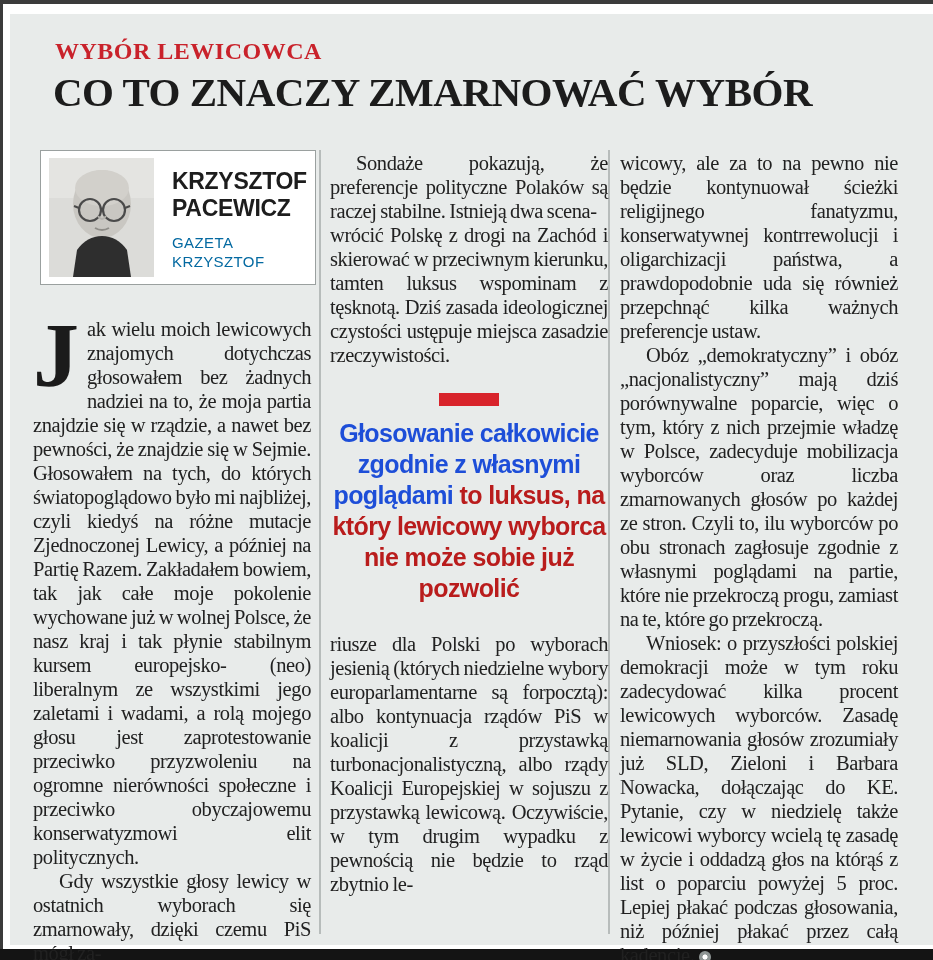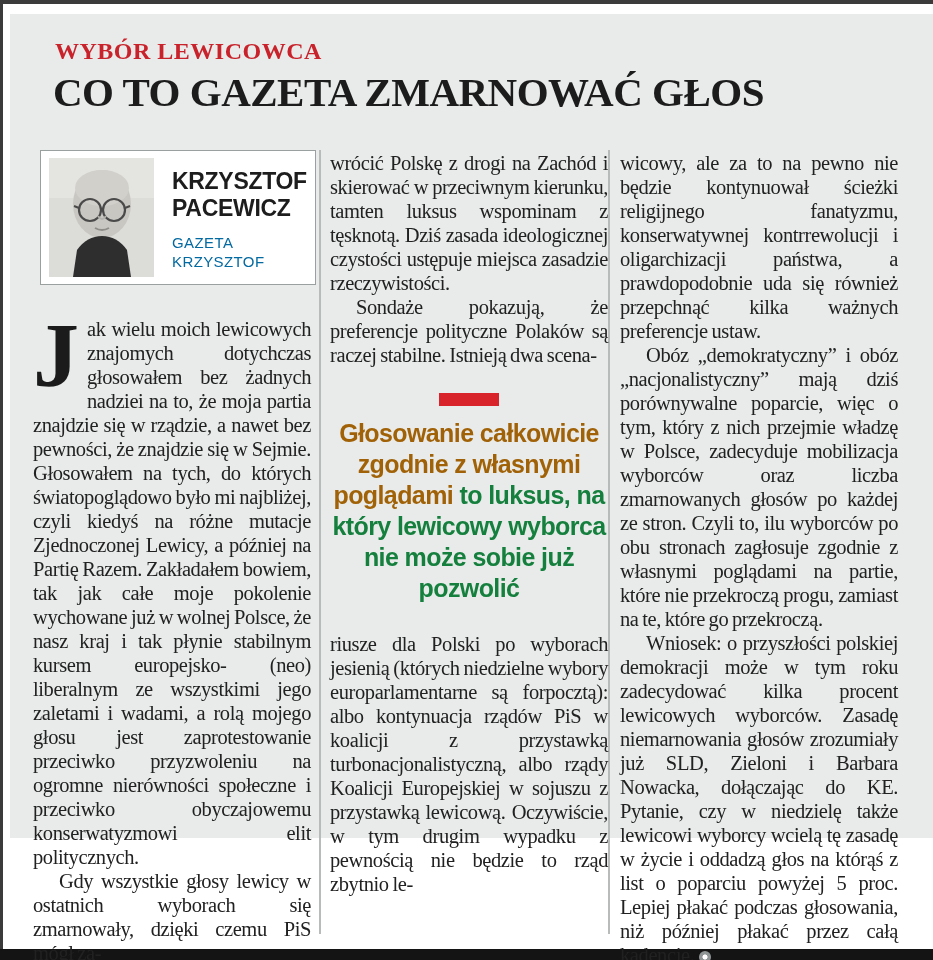--- a/index.html
+++ b/index.html
@@ -4,21 +4,21 @@
 <style>
   html,body{margin:0;padding:0;}
   body{
     width:933px;height:960px;position:relative;background:#ffffff;
     font-family:"Liberation Serif", serif;overflow:hidden;
   }
   .top-bar{position:absolute;left:0;top:0;width:933px;height:4px;background:#3b3b3b;}
   .left-bar{position:absolute;left:0;top:0;width:3px;height:960px;background:#3b3b3b;}
   .bottom-bar{position:absolute;left:0;top:949px;width:933px;height:11px;background:#141414;}
   .panel{
-    position:absolute;left:10px;top:14px;width:923px;height:824px;
+    position:absolute;left:10px;top:14px;width:923px;height:931px;
     background:#e8ebea;
   }
   .kicker{
     position:absolute;left:45px;top:24px;
     font-family:"Liberation Serif", serif;font-weight:bold;
     font-size:24px;letter-spacing:0.5px;color:#c9222b;
   }
   .headline{
     position:absolute;left:43px;top:54px;margin:0;
     font-family:"Liberation Serif", serif;font-weight:bold;
@@ -53,39 +53,39 @@
   .dropcap{
     float:left;font-weight:bold;font-size:92px;line-height:72px;
     padding:2px 8px 0 0;color:#1b1b1b;letter-spacing:0;
   }
   .pullquote{margin:26px 0 28px 0;text-align:center;}
   .pq-bar{display:block;width:60px;height:13px;background:#d8232b;margin:0 auto 12px auto;}
   .pq-text{
     margin:0;font-family:"Liberation Sans", sans-serif;font-weight:bold;
     font-size:25px;line-height:31px;letter-spacing:-0.6px;text-align:center;
   }
-  .pq-black{color:#a16207;}
-  .pq-red{color:#15803d;}
+  .pq-black{color:#1d4ed8;}
+  .pq-red{color:#b91c1c;}
   .end-mark{
     display:inline-block;width:12px;height:12px;border-radius:50%;
     background:radial-gradient(circle at 50% 50%, #ffffff 0 2.2px, #8e9594 2.9px 6px);
     margin-left:5px;vertical-align:-1px;
   }
 </style>
 </head>
 <body>
 
 <div class="top-bar"></div>
 <div class="left-bar"></div>
 <div class="bottom-bar"></div>
 
 <div class="panel">
 
   <div class="kicker">WYBÓR LEWICOWCA</div>
-  <h1 class="headline">CO TO GAZETA ZMARNOWAĆ GŁOS</h1>
+  <h1 class="headline">CO TO ZNACZY ZMARNOWAĆ WYBÓR</h1>
 
   <div class="author-box">
     <svg class="author-photo" viewBox="0 0 105 119" xmlns="http://www.w3.org/2000/svg">
       <rect x="0" y="0" width="105" height="119" fill="#dcdcd9"></rect>
       <rect x="0" y="0" width="105" height="40" fill="#e4e4e1"></rect>
       <ellipse cx="53" cy="46" rx="29" ry="34" fill="#c9c7c2"></ellipse>
       <ellipse cx="53" cy="30" rx="27" ry="18" fill="#d2d0cb"></ellipse>
       <path d="M24 119 L28 92 Q38 78 53 78 Q68 78 78 92 L82 119 Z" fill="#2e2e2e"></path>
       <circle cx="41" cy="52" r="11" fill="none" stroke="#4a4a4a" stroke-width="2.2"></circle>
       <circle cx="65" cy="52" r="11" fill="none" stroke="#4a4a4a" stroke-width="2.2"></circle>
@@ -109,22 +109,22 @@
 
   <div class="divider divider-1"></div>
   <div class="divider divider-2"></div>
 
   <div class="col col1">
     <p class="body-p"><span class="dropcap">J</span><span>ak wielu moich lewicowych znajomych dotychczas głosowałem bez żadnych nadziei na to, że moja partia znajdzie się w rządzie, a nawet bez pewności, że znajdzie się w Sejmie. Głosowałem na tych, do których światopoglądowo było mi najbliżej, czyli kiedyś na różne mutacje Zjednoczonej Lewicy, a później na Partię Razem. Zakładałem bowiem, tak jak całe moje pokolenie wychowane już w wolnej Polsce, że nasz kraj i tak płynie stabilnym kursem europejsko- (neo) liberalnym ze wszystkimi jego zaletami i wadami, a rolą mojego głosu jest zaprotestowanie przeciwko przyzwoleniu na ogromne nierówności społeczne i przeciwko obyczajowemu konserwatyzmowi elit politycznych.</span></p>
     <p class="body-p indent">Gdy wszystkie głosy lewicy w ostatnich wyborach się zmarnowały, dzięki czemu PiS mógł za-</p>
   </div>
 
   <div class="col col2">
+    <p class="body-p indent">Sondaże pokazują, że preferencje polityczne Polaków są raczej stabilne. Istnieją dwa scena-</p>
     <p class="body-p">wrócić Polskę z drogi na Zachód i skierować w przeciwnym kierunku, tamten luksus wspominam z tęsknotą. Dziś zasada ideologicznej czystości ustępuje miejsca zasadzie rzeczywistości.</p>
-    <p class="body-p indent">Sondaże pokazują, że preferencje polityczne Polaków są raczej stabilne. Istnieją dwa scena-</p>
     <div class="pullquote">
       <span class="pq-bar"></span>
       <p class="pq-text">
         <span class="pq-black">Głosowanie całkowicie zgodnie z własnymi poglądami</span>
         <span class="pq-red">to luksus, na który lewicowy wyborca nie może sobie już pozwolić</span>
       </p>
     </div>
     <p class="body-p">riusze dla Polski po wyborach jesienią (których niedzielne wybory europarlamentarne są forpocztą): albo kontynuacja rządów PiS w koalicji z przystawką turbonacjonalistyczną, albo rządy Koalicji Europejskiej w sojuszu z przystawką lewicową. Oczywiście, w tym drugim wypadku z pewnością nie będzie to rząd zbytnio le-</p>
   </div>
 

